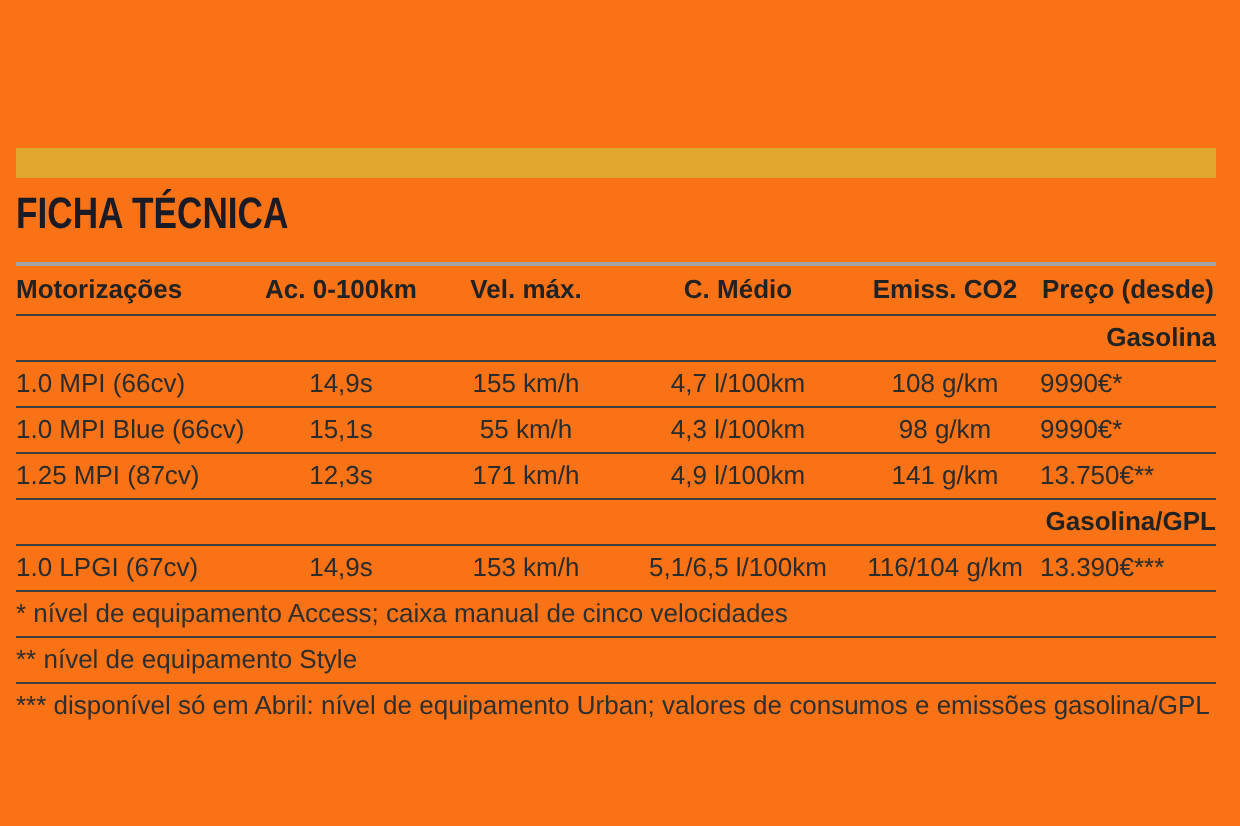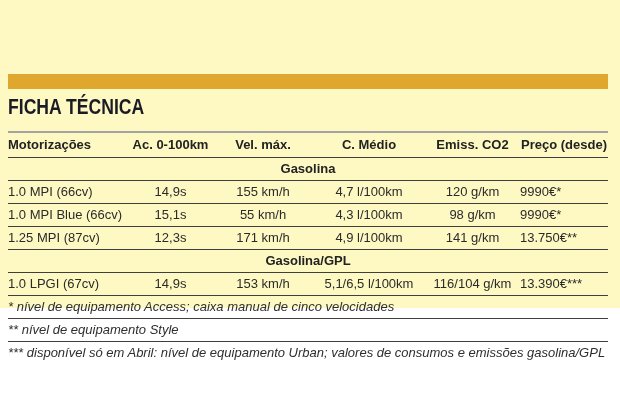--- a/index.html
+++ b/index.html
@@ -4,22 +4,22 @@
 <style>
   * { margin: 0; padding: 0; box-sizing: border-box; }
   html, body { background: #ffffff; }
   body {
     width: 620px; height: 413px;
     font-family: "Liberation Sans", sans-serif;
     overflow: hidden;
   }
   .page {
     position: relative;
-    width: 620px; height: 308px;
-    background: #fef9c3;
+    width: 620px; height: 413px;
+    background: #f97316;
   }
   .accent-bar {
     position: absolute;
     left: 8px; top: 74px;
     width: 600px; height: 15px;
     background: #DFA72E;
   }
   .page-title {
     position: absolute;
     left: 8px; top: 94px;
@@ -51,28 +51,27 @@
   .spec-table thead th {
     font-weight: bold;
     color: #222222;
     padding: 4px 0 5px 0;
   }
   .al { text-align: left; }
   .ac { text-align: center; }
   .ar { }
   tr.section-row td {
     font-weight: bold;
-    text-align: center;
+    text-align: right;
     color: #222222;
     margin-left: 28px;
   }
   tr.footnote-row td {
     text-align: left;
     color: #2e2e2e;
-    font-style: italic;
   }
   tr.footnote-row:last-child td {
     border-bottom: none;
   }
 </style>
 </head>
 <body>
 
 <div class="page">
 
@@ -101,21 +100,21 @@
     </thead>
     <tbody>
       <tr class="section-row">
         <td colspan="6">Gasolina</td>
       </tr>
       <tr>
         <td class="al">1.0 MPI (66cv)</td>
         <td class="ac">14,9s</td>
         <td class="ac">155 km/h</td>
         <td class="ac">4,7 l/100km</td>
-        <td class="ac">120 g/km</td>
+        <td class="ac">108 g/km</td>
         <td class="ar">9990€*</td>
       </tr>
       <tr>
         <td class="al">1.0 MPI Blue (66cv)</td>
         <td class="ac">15,1s</td>
         <td class="ac">55 km/h</td>
         <td class="ac">4,3 l/100km</td>
         <td class="ac">98 g/km</td>
         <td class="ar">9990€*</td>
       </tr>

